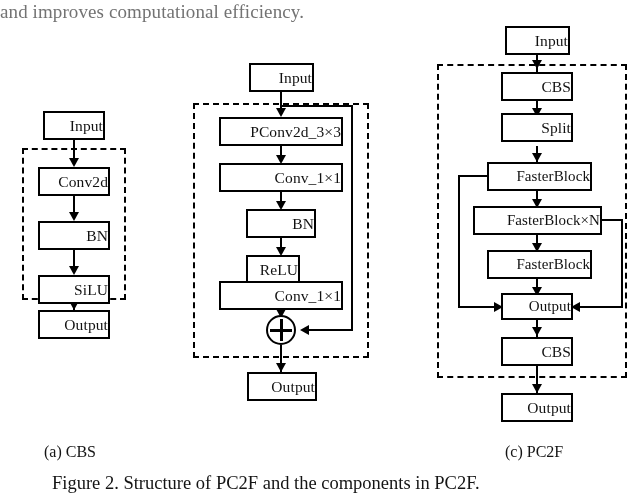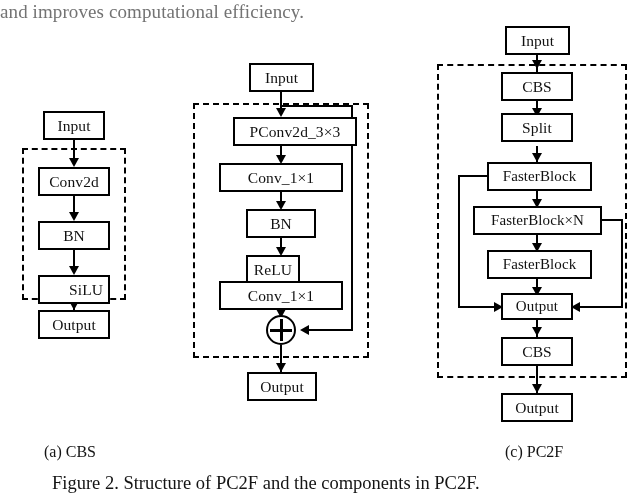--- a/index.html
+++ b/index.html
@@ -39,21 +39,21 @@
   }
 
   
   .node {
     position: absolute;
     box-sizing: border-box;
     border: 2.2px solid #000;
     background: #ffffff;
     display: flex;
     align-items: center;
-    justify-content: center;
+    justify-content: flex-end;
     font-size: 15.5px;
     line-height: 1;
     letter-spacing: 0.1px;
     white-space: nowrap;
     z-index: 4;
   }
   .node.small { font-size: 15px; }
 
   
   .dashbox {
@@ -195,21 +195,21 @@
   </div>
 
   <div class="vline" style="left:280px; top:92px; height:22px;"></div>
   <div class="arrow-down" style="left:275.7px; top:108px;"></div>
 
   <div class="hline" style="left:281px; top:105px; width:72px;"></div>
   <div class="vline" style="left:351px; top:105px; height:226px;"></div>
   <div class="hline" style="left:305px; top:329px; width:48px;"></div>
   <div class="arrow-left" style="left:300px; top:324.5px;"></div>
 
-  <div class="node" style="left:219px; top:117px; width:124px; height:29px;margin-left:14px;">
+  <div class="node" style="left:219px; top:117px; width:124px; height:29px;">
     <span>PConv2d_3×3</span>
   </div>
 
   <div class="vline" style="left:280px; top:146px; height:16px;"></div>
   <div class="arrow-down" style="left:275.7px; top:155px;"></div>
 
   <div class="node" style="left:219px; top:163px; width:124px; height:29px;">
     <span>Conv_1×1</span>
   </div>
 

